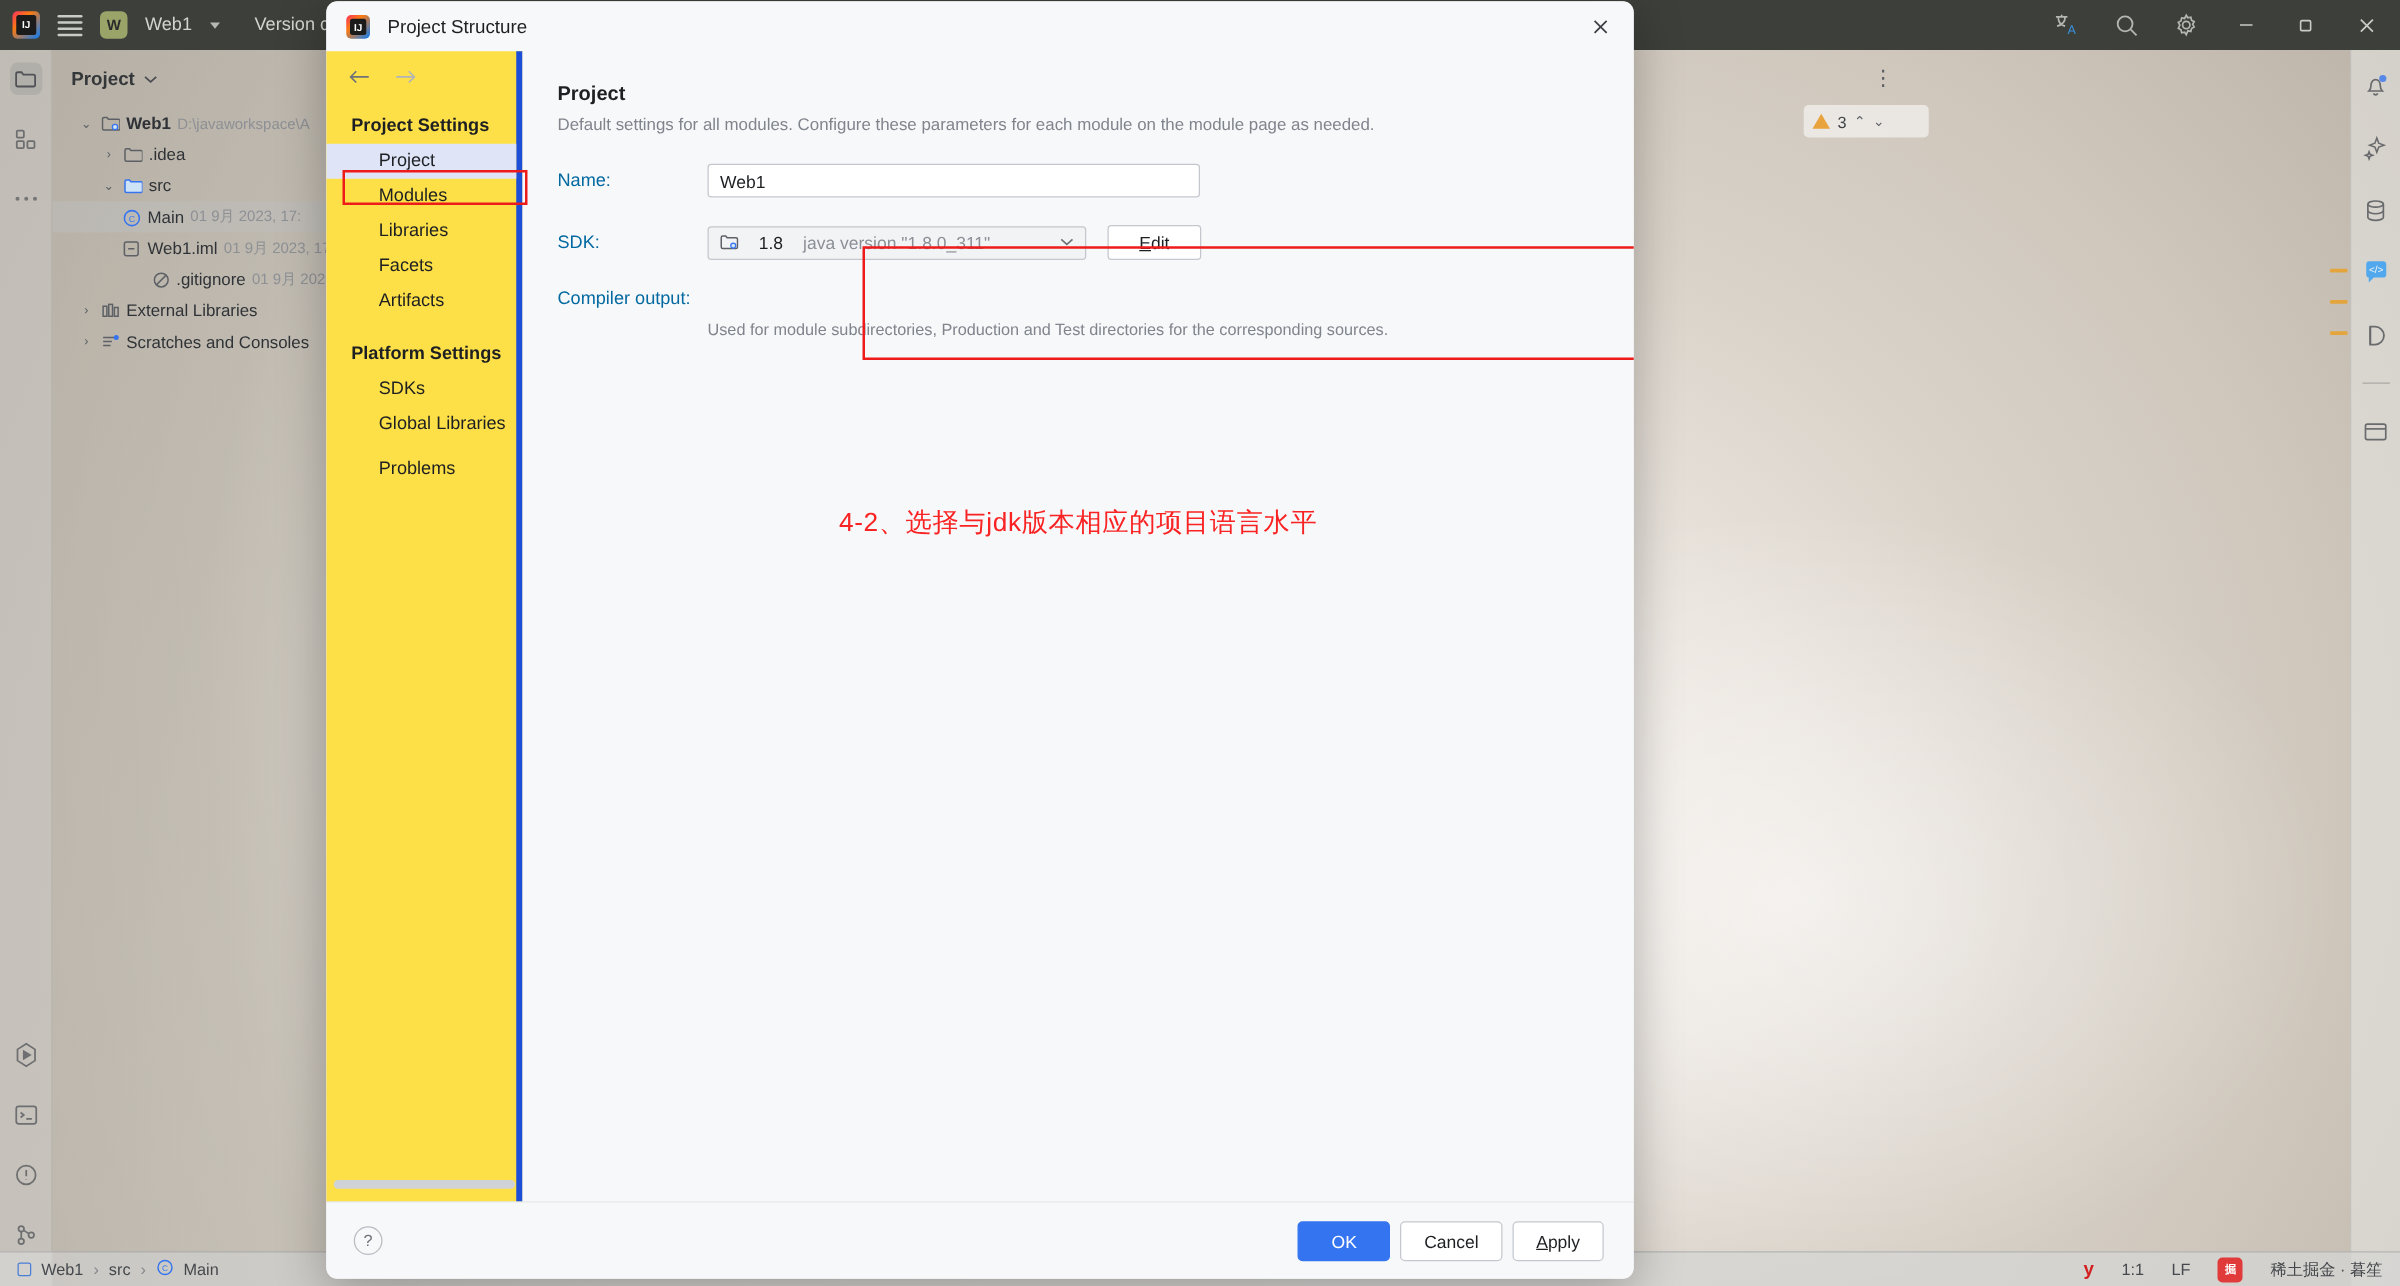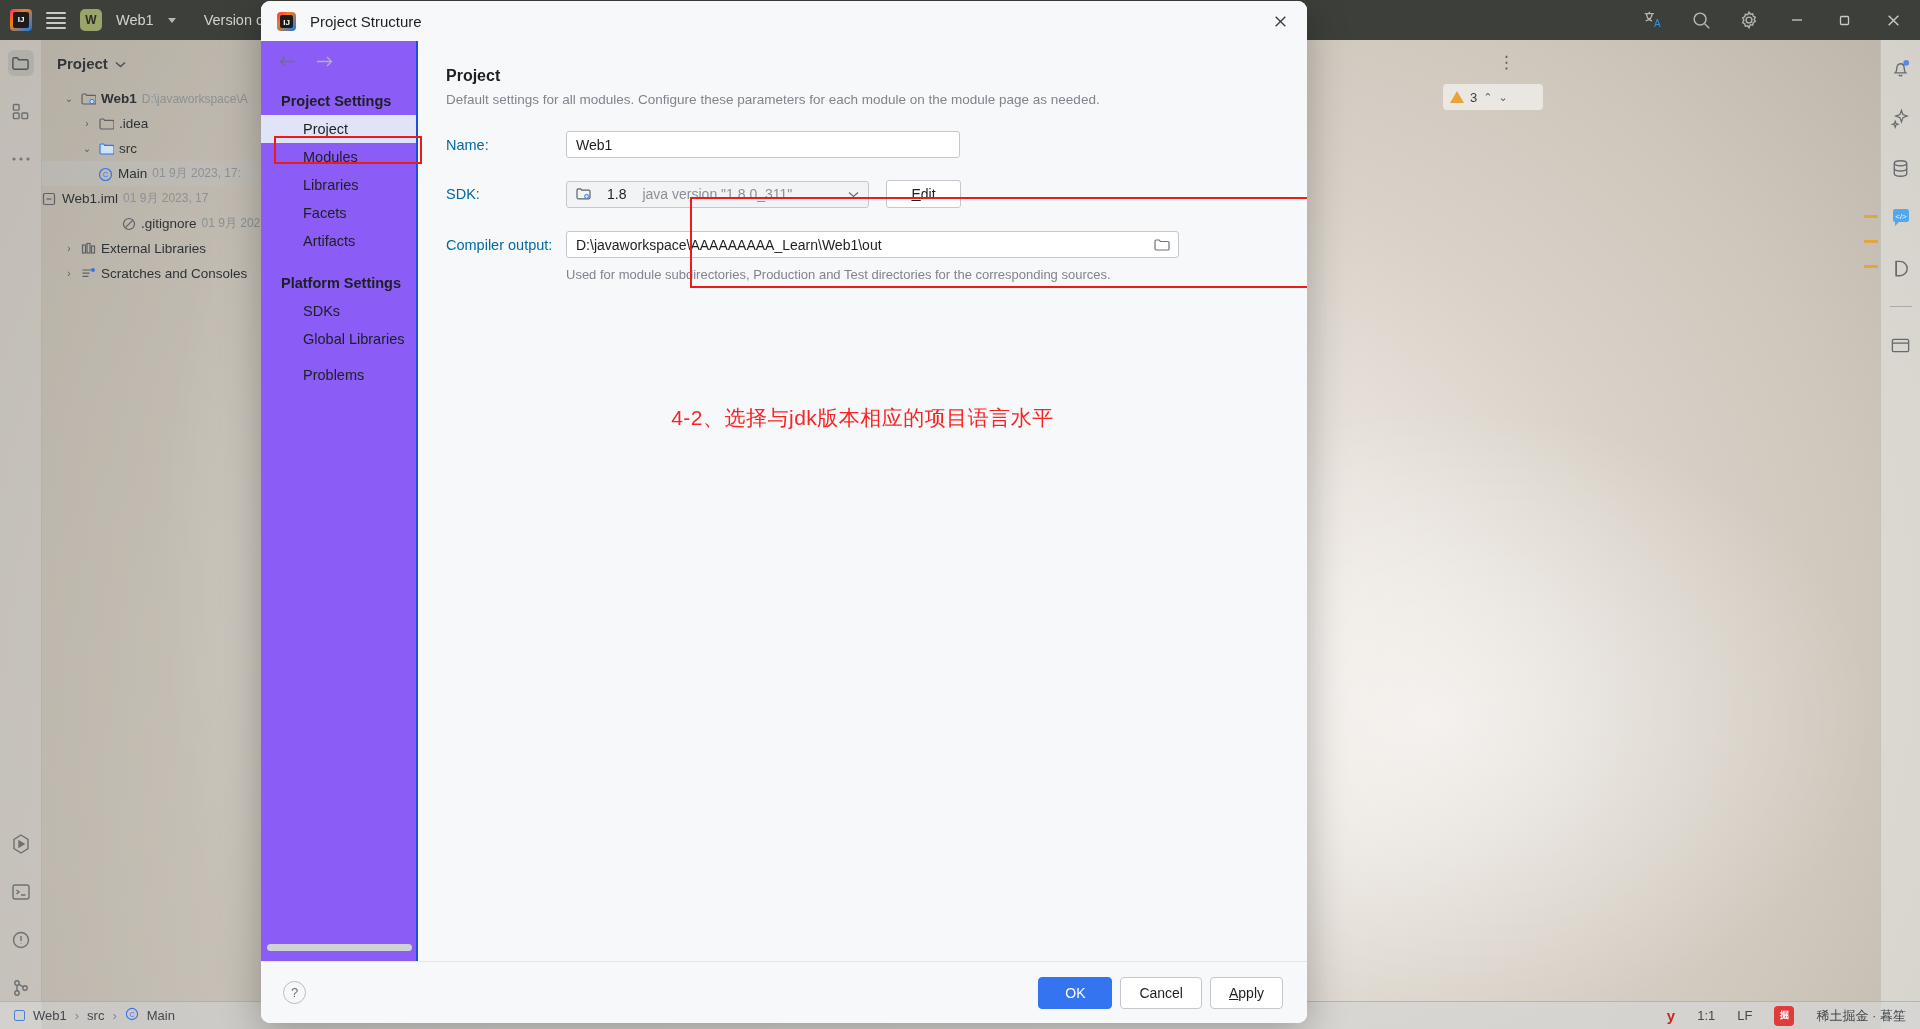--- a/index.html
+++ b/index.html
@@ -129,22 +129,22 @@
   .modal-title{
     height:40px; display:flex; align-items:center; gap:14px; padding:0 14px 0 16px;
     background:#f7f8fa; flex:0 0 40px;
   }
   .modal-title .ij-logo{width:19px;height:19px;}
   .modal-title .mt{ font-size:15px; color:#1d1f22; }
   .modal-close{ margin-left:auto; width:26px;height:26px;display:flex;align-items:center;justify-content:center; }
 
   .modal-body{ flex:1; display:flex; min-height:0; }
   .nav{
-    width:157px; background:#8b5cf6; position:relative; flex:0 0 157px;
-    border-right:2px solid #1d4ed8;
+    width:157px; background:#fde047; position:relative; flex:0 0 157px;
+    border-right:5px solid #1d4ed8;
   }
   .nav-arrows{ display:flex; gap:20px; padding:12px 0 0 18px; color:#9b9fa6; font-size:17px; }
   .nav-arrows .back{ color:#6d7178; }
   .nav-group{ font-size:14.5px; font-weight:700; color:#1d1f22; padding:20px 0 6px 20px; }
   .nav-item{ font-size:14.5px; color:#1d1f22; height:28px; display:flex; align-items:center; padding-left:42px; }
   .nav-item.active{ background:#dfe5f7; }
   .nav-scroll{ position:absolute; left:6px; bottom:10px; width:145px; height:7px; background:#cfd2d7; border-radius:4px;}
 
   .content{ flex:1; padding:26px 30px 0 28px; position:relative; min-width:0; background:#f7f8fa;}
   .c-title{ font-size:16px; font-weight:700; color:#1d1f22; }
@@ -352,21 +352,21 @@
         <span class="ic">
           <svg width="15" height="15" viewBox="0 0 16 16" fill="none" stroke="#3574f0" stroke-width="1.3">
             <circle cx="8" cy="8" r="6.4"></circle>
             <text x="8" y="11" font-size="7.5" fill="#3574f0" stroke="none" text-anchor="middle" font-family="Liberation Sans">C</text>
           </svg>
         </span>
         <span class="tlabel">Main</span>
         <span class="tmeta">01 9月 2023, 17:</span>
       </div>
 
-      <div class="trow" style="">
+      <div class="trow" style="padding-left:56px">
         <span class="ic">
           <svg width="14" height="14" viewBox="0 0 14 14" fill="none" stroke="#5d6166" stroke-width="1.2">
             <rect x="1.5" y="1.5" width="11" height="11" rx="1.5"></rect>
               <path d="M4.5 7h5"></path>
           </svg>
         </span>
         <span class="tlabel">Web1.iml</span>
         <span class="tmeta">01 9月 2023, 17</span>
       </div>
 
@@ -553,28 +553,20 @@
                   <path d="M1 1.5l4.5 4L10 1.5"></path>
                 </svg>
             </span>
           </span>
           <span class="btn-edit"><u>E</u>dit</span>
         </div>
 
 
         <div class="form-row" style="margin-top:23px">
           <span class="lbl">Compiler output:</span>
-          <span class="inp out">
-            <span>D:\javaworkspace\AAAAAAAAA_Learn\Web1\out</span>
-            <span class="folder-btn">
-              <svg width="16" height="14" viewBox="0 0 16 14" fill="none" stroke="#6d7178" stroke-width="1.2">
-                <path d="M1 3.2A1.2 1.2 0 012.2 2h3l1.2 1.5h7.4A1.2 1.2 0 0115 4.7v6.1A1.2 1.2 0 0113.8 12H2.2A1.2 1.2 0 011 10.8z"></path>
-              </svg>
-            </span>
-          </span>
         </div>
 
         <div class="hint">Used for module subdirectories, Production and Test directories for the corresponding sources.</div>
 
         <div class="redbox sdk-lang"></div>
 
         <div class="annot">4-2、选择与jdk版本相应的项目语言水平</div>
       </div>
     </div>
 

